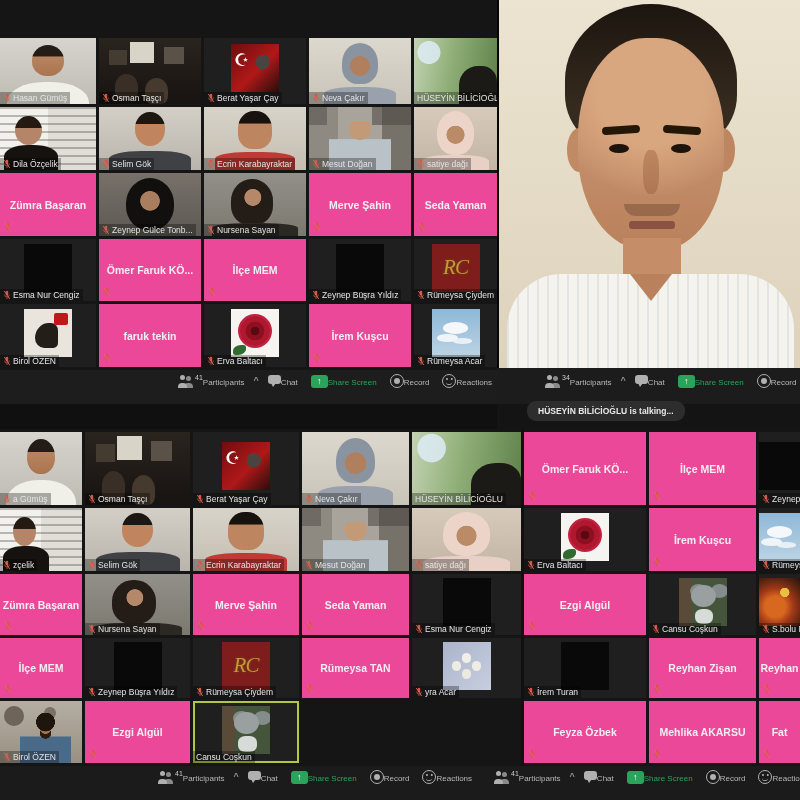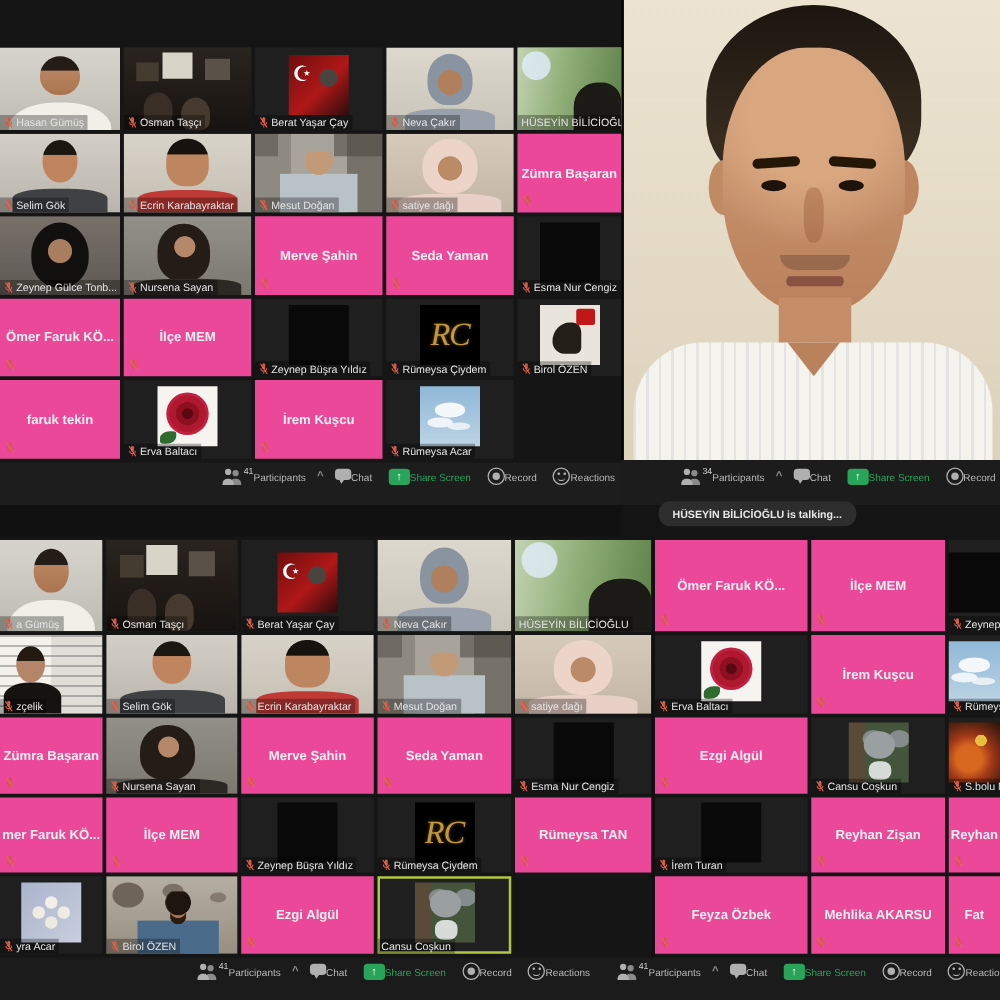--- a/index.html
+++ b/index.html
@@ -107,22 +107,22 @@
      background:radial-gradient(circle at 50% 44%,#a87e5e 0 25%,#12100e 27%);}
 
   .v-girl-dark-hair{background:linear-gradient(180deg,#93908a,#7b786f);}
   .v-girl-dark-hair::before{left:26%;top:10%;width:42%;height:72%;border-radius:48% 48% 42% 42%;
      background:radial-gradient(circle at 52% 40%,#b5886a 0 23%,#241c16 25%);}
   .v-girl-dark-hair::after{left:8%;bottom:0;width:84%;height:20%;
      border-radius:40% 40% 0 0;background:#2c2824;}
 
   .sq.v-black-square{background:#090909;}
 
-  .sq.v-rc-logo{background:#000000;display:flex;align-items:center;justify-content:center;
-     font-family:"Liberation Serif","DejaVu Serif",serif;font-size:26px;font-style:italic;
+  .sq.v-rc-logo{background:#7f1d1d;display:flex;align-items:center;justify-content:center;
+     font-family:"Liberation Serif","DejaVu Serif",serif;font-size:21px;font-style:italic;
      color:#c2983a;letter-spacing:-1px;text-shadow:0 0 3px #6b4e12;}
 
   .sq.v-horse-flag{background:#e9e5dd;}
   .sq.v-horse-flag::before{left:22%;top:30%;width:48%;height:52%;
      border-radius:60% 30% 20% 40%;background:#241e18;}
   .sq.v-horse-flag::after{right:8%;top:8%;width:30%;height:26%;
      border-radius:2px;background:#c01818;}
 
   .sq.v-rose{background:#f6f4f0;}
   .sq.v-rose::before{left:14%;top:10%;width:72%;height:72%;border-radius:50%;
@@ -306,20 +306,34 @@
           <span class="lname">Neva Çakır</span>
         </div>
       </div>
       <div class="tile k-video active">
         <div class="visual v-outdoor-trees"></div>
         <div class="label">
           <span class="lname">HÜSEYİN BİLİCİOĞLU</span>
         </div>
       </div>
       <div class="tile k-video">
+        <div class="visual v-woman-blinds"></div>
+        <div class="label">
+          <span class="mic">
+            <svg width="8" height="10" viewBox="0 0 12 15">
+              <rect x="4.2" y="1" width="3.6" height="7" rx="1.8" fill="#d65745"></rect>
+              <path d="M2.5 7 a3.5 3.5 0 0 0 7 0" fill="none" stroke="#d65745" stroke-width="1.2"></path>
+              <line x1="6" y1="11" x2="6" y2="13.5" stroke="#d65745" stroke-width="1.2"></line>
+              <line x1="2" y1="1.5" x2="10" y2="13.5" stroke="#e06a55" stroke-width="1.4"></line>
+            </svg>
+          </span>
+          <span class="lname">Dila Özçelik</span>
+        </div>
+      </div>
+      <div class="tile k-video">
         <div class="visual v-man-jacket"></div>
         <div class="label">
           <span class="mic">
             <svg width="8" height="10" viewBox="0 0 12 15">
               <rect x="4.2" y="1" width="3.6" height="7" rx="1.8" fill="#d65745"></rect>
               <path d="M2.5 7 a3.5 3.5 0 0 0 7 0" fill="none" stroke="#d65745" stroke-width="1.2"></path>
               <line x1="6" y1="11" x2="6" y2="13.5" stroke="#d65745" stroke-width="1.2"></line>
               <line x1="2" y1="1.5" x2="10" y2="13.5" stroke="#e06a55" stroke-width="1.4"></line>
             </svg>
           </span>
@@ -744,31 +758,20 @@
           <span class="mic">
             <svg width="8" height="10" viewBox="0 0 12 15">
               <rect x="4.2" y="1" width="3.6" height="7" rx="1.8" fill="#d65745"></rect>
               <path d="M2.5 7 a3.5 3.5 0 0 0 7 0" fill="none" stroke="#d65745" stroke-width="1.2"></path>
               <line x1="6" y1="11" x2="6" y2="13.5" stroke="#d65745" stroke-width="1.2"></line>
               <line x1="2" y1="1.5" x2="10" y2="13.5" stroke="#e06a55" stroke-width="1.4"></line>
             </svg>
           </span>
           <span class="lname">Esma Nur Cengiz</span>
         </div>
-      </div>
-      <div class="tile k-text">
-        <div class="big-name">mer Faruk KÖ...</div>
-        <span class="mic corner">
-          <svg width="8" height="10" viewBox="0 0 12 15">
-            <rect x="4.2" y="1" width="3.6" height="7" rx="1.8" fill="#d65745"></rect>
-            <path d="M2.5 7 a3.5 3.5 0 0 0 7 0" fill="none" stroke="#d65745" stroke-width="1.2"></path>
-            <line x1="6" y1="11" x2="6" y2="13.5" stroke="#d65745" stroke-width="1.2"></line>
-            <line x1="2" y1="1.5" x2="10" y2="13.5" stroke="#e06a55" stroke-width="1.4"></line>
-          </svg>
-        </span>
       </div>
       <div class="tile k-text">
         <div class="big-name">İlçe MEM</div>
         <span class="mic corner">
           <svg width="8" height="10" viewBox="0 0 12 15">
             <rect x="4.2" y="1" width="3.6" height="7" rx="1.8" fill="#d65745"></rect>
             <path d="M2.5 7 a3.5 3.5 0 0 0 7 0" fill="none" stroke="#d65745" stroke-width="1.2"></path>
             <line x1="6" y1="11" x2="6" y2="13.5" stroke="#d65745" stroke-width="1.2"></line>
             <line x1="2" y1="1.5" x2="10" y2="13.5" stroke="#e06a55" stroke-width="1.4"></line>
           </svg>

